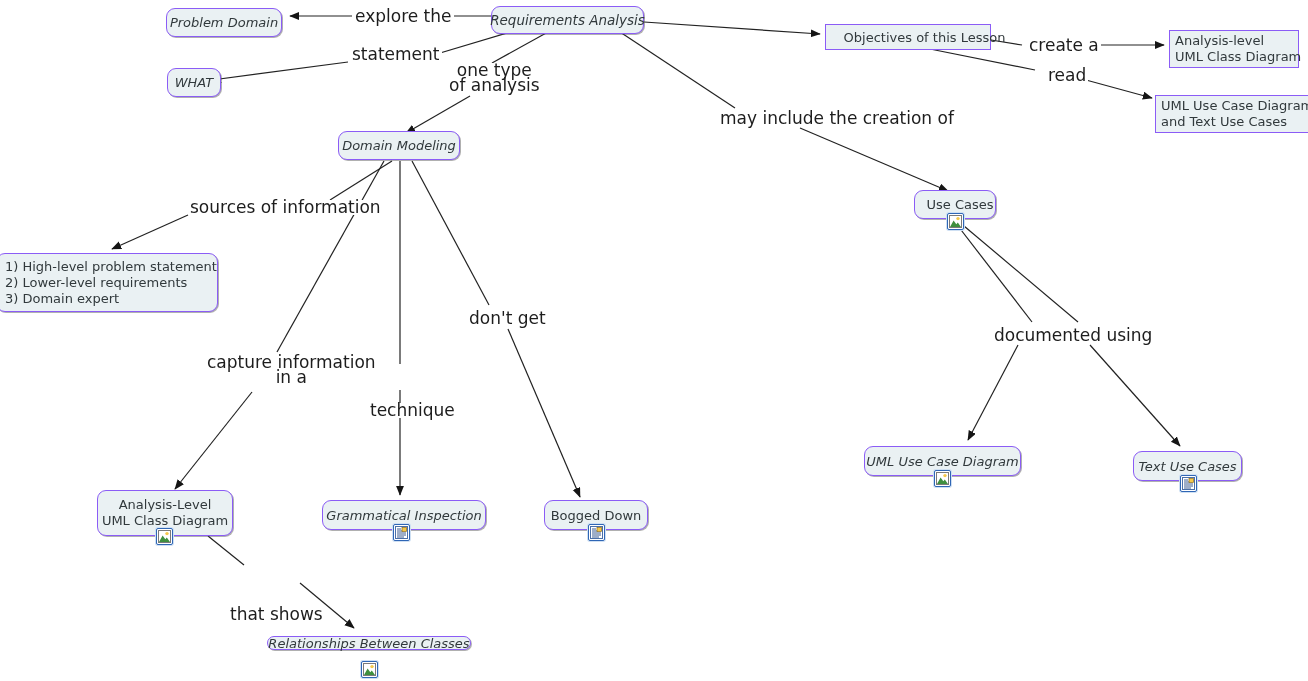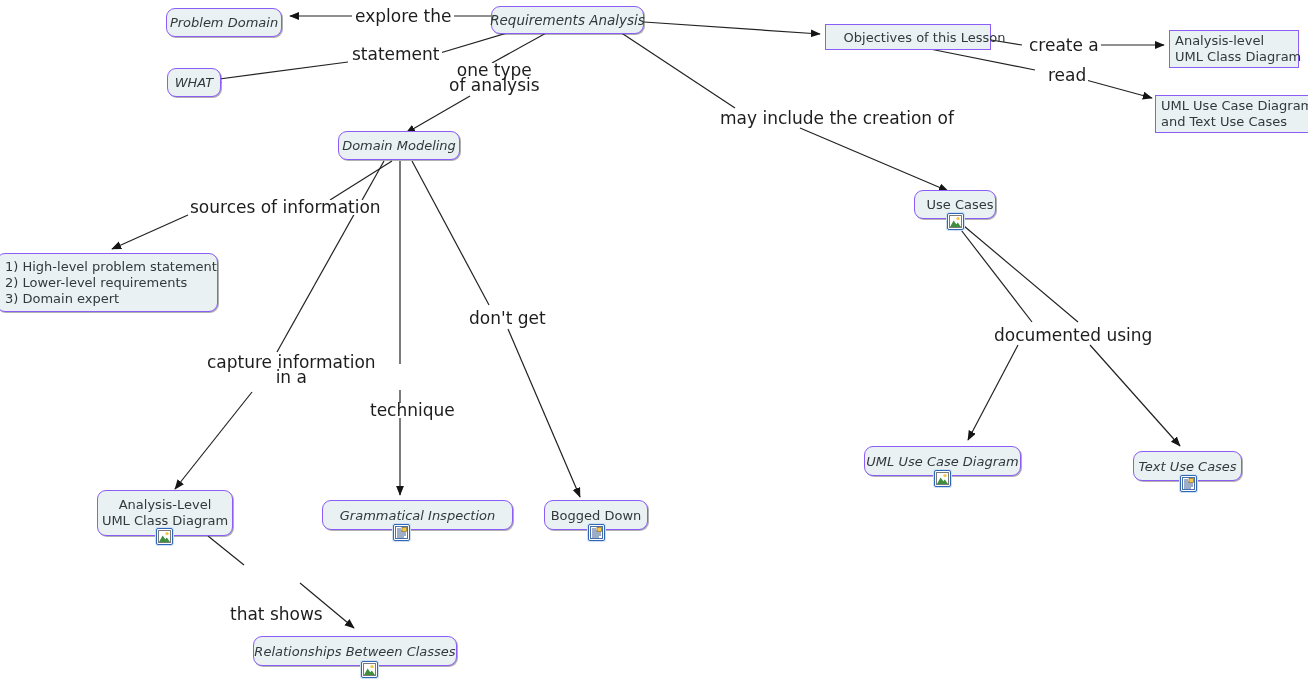--- a/index.html
+++ b/index.html
@@ -161,21 +161,21 @@
 UML Class Diagram</span>
   </div>
   <span class="res-icon" style="left:156px;top:528px;">
     <svg viewBox="0 0 13 13" xmlns="http://www.w3.org/2000/svg">
       <rect x="0.5" y="0.5" width="12" height="12" fill="#ffffff" stroke="#7a7a7a" stroke-width="1"></rect>
       <circle cx="9" cy="3.6" r="1.7" fill="#f5c84a"></circle>
       <path d="M1,12 L4.6,5.6 L7.3,9.3 L8.8,7.4 L12,12 Z" fill="#3f8f3f"></path>
     </svg>
   </span>
 
-  <div class="node rounded italic" style="left:322px;top:500px;width:191px;height:30px;">
+  <div class="node rounded italic" style="left:322px;top:500px;width:164px;height:30px;">
     <span>Grammatical Inspection</span>
   </div>
   <span class="res-icon" style="left:393px;top:524px;">
     <svg viewBox="0 0 13 13" xmlns="http://www.w3.org/2000/svg">
       <rect x="0.5" y="0.5" width="12" height="12" fill="#ffffff" stroke="#4a6fa8" stroke-width="1"></rect>
       <g stroke="#3c5c90" stroke-width="1">
         <line x1="2" y1="3" x2="6" y2="3"></line>
         <line x1="2" y1="5" x2="8" y2="5"></line>
         <line x1="2" y1="7" x2="11" y2="7"></line>
         <line x1="2" y1="9" x2="11" y2="9"></line>
@@ -195,21 +195,21 @@
         <line x1="2" y1="3" x2="6" y2="3"></line>
         <line x1="2" y1="5" x2="8" y2="5"></line>
         <line x1="2" y1="7" x2="11" y2="7"></line>
         <line x1="2" y1="9" x2="11" y2="9"></line>
         <line x1="2" y1="11" x2="9" y2="11"></line>
       </g>
       <rect x="7" y="1.5" width="4.5" height="4" fill="#f5c84a" stroke="#8a6a1a" stroke-width="0.7"></rect>
     </svg>
   </span>
 
-  <div class="node rounded italic" style="left:253px;top:636px;width:204px;height:30px;">
+  <div class="node rounded italic" style="left:267px;top:636px;width:204px;height:14px;">
     <span>Relationships Between Classes</span>
   </div>
   <span class="res-icon" style="left:361px;top:661px;">
     <svg viewBox="0 0 13 13" xmlns="http://www.w3.org/2000/svg">
       <rect x="0.5" y="0.5" width="12" height="12" fill="#ffffff" stroke="#7a7a7a" stroke-width="1"></rect>
       <circle cx="9" cy="3.6" r="1.7" fill="#f5c84a"></circle>
       <path d="M1,12 L4.6,5.6 L7.3,9.3 L8.8,7.4 L12,12 Z" fill="#3f8f3f"></path>
     </svg>
   </span>
 

